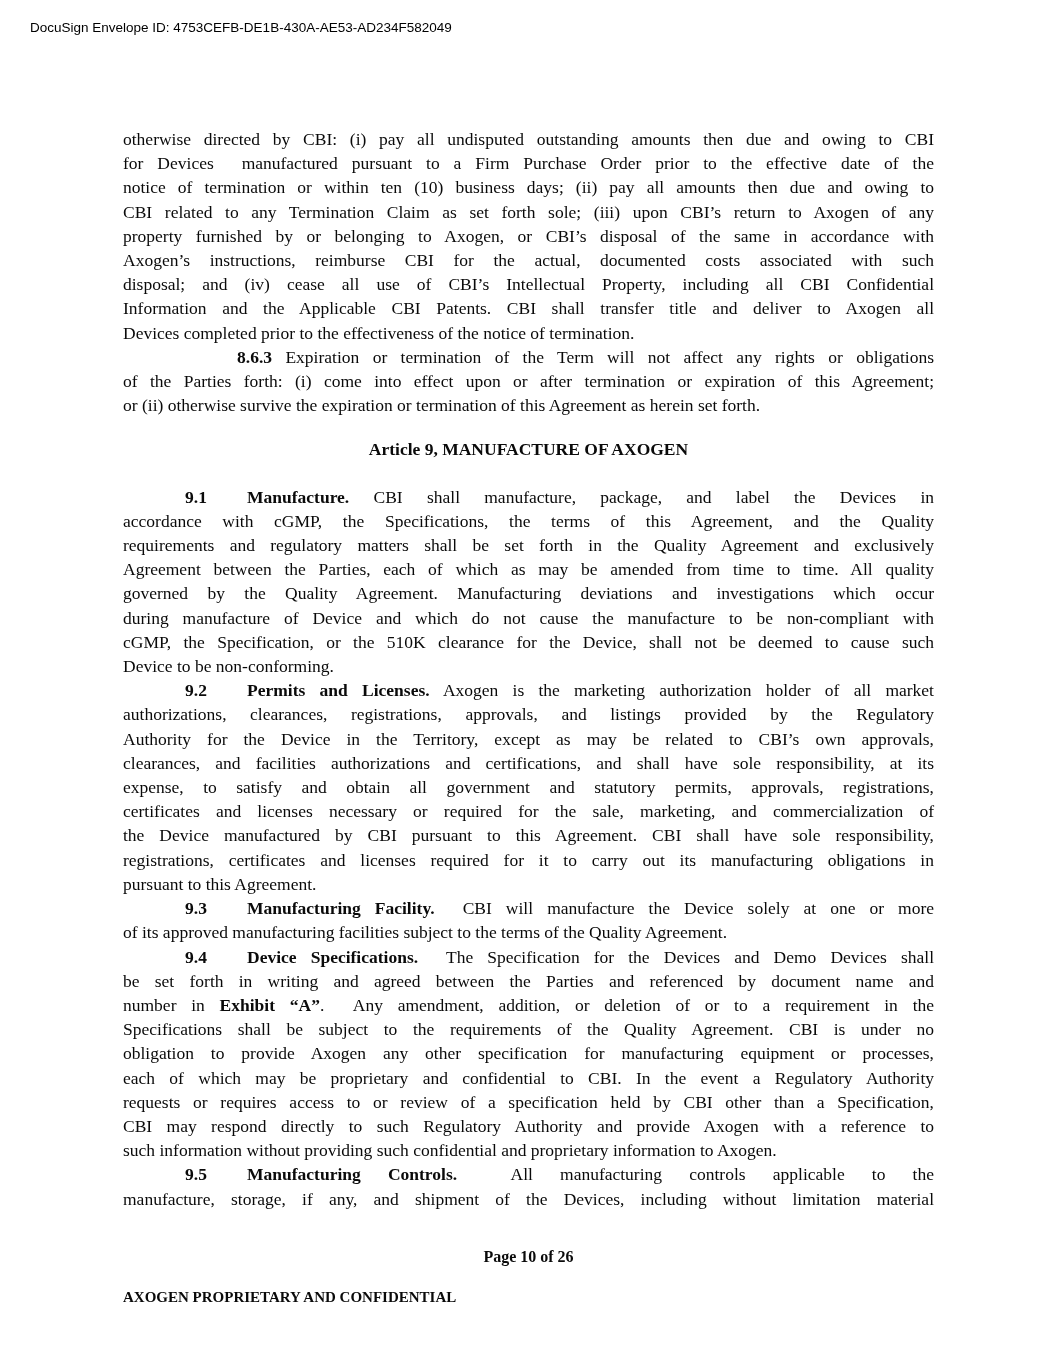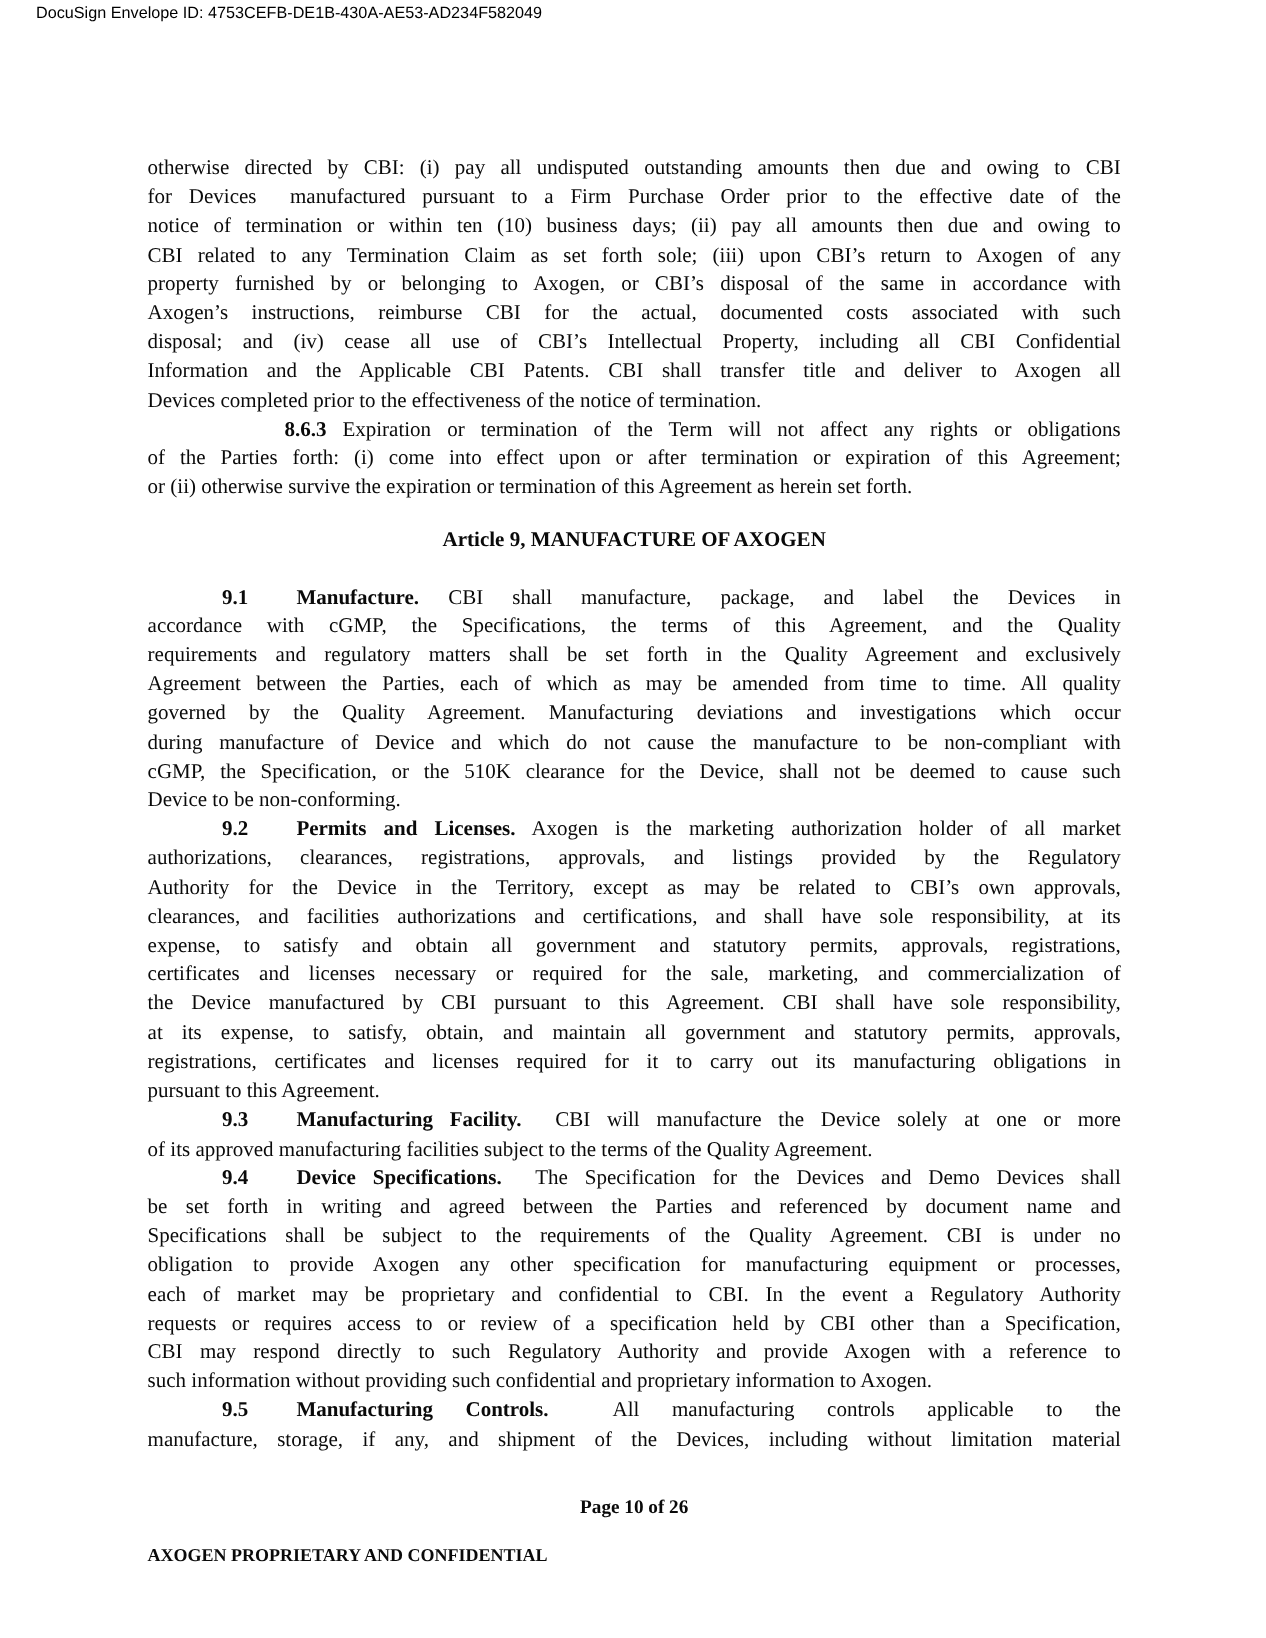--- a/index.html
+++ b/index.html
@@ -12,21 +12,21 @@
     width: 1055px;
     height: 1365px;
     background: #ffffff;
     overflow: hidden;
     color: #0a0a0a;
     font-family: "Liberation Serif", "DejaVu Serif", serif;
   }
   .docusign-header {
     position: absolute;
     left: 30px;
-    top: 3px;
+    top: 20px;
     font-family: "Liberation Sans", "DejaVu Sans", sans-serif;
     font-size: 13.5px;
     color: #000000;
     white-space: nowrap;
     text-align: right;
   }
   .body-col {
     position: absolute;
     left: 123px;
     top: 127px;
@@ -105,34 +105,34 @@
         <div class="line last"><span>Device to be non-conforming.</span></div>
       </div>
       <div class="para">
         <div class="line"><span class="tab" style="width: 62px;"></span><b style="display: inline-block; width: 62px;">9.2</b><b>Permits and Licenses.</b><span> Axogen is the marketing authorization holder of all market</span></div>
         <div class="line"><span>authorizations, clearances, registrations, approvals, and listings provided by the Regulatory</span></div>
         <div class="line"><span>Authority for the Device in the Territory, except as may be related to CBI’s own approvals,</span></div>
         <div class="line"><span>clearances, and facilities authorizations and certifications, and shall have sole responsibility, at its</span></div>
         <div class="line"><span>expense, to satisfy and obtain all government and statutory permits, approvals, registrations,</span></div>
         <div class="line"><span>certificates and licenses necessary or required for the sale, marketing, and commercialization of</span></div>
         <div class="line"><span>the Device manufactured by CBI pursuant to this Agreement. CBI shall have sole responsibility,</span></div>
-        <div class="line"><span>at its expense, to satisfy, obtain, and maintain all government and statutory permits, approvals,</span></div>
         <div class="line"><span>registrations, certificates and licenses required for it to carry out its manufacturing obligations in</span></div>
         <div class="line last"><span>pursuant to this Agreement.</span></div>
       </div>
       <div class="para">
         <div class="line"><span class="tab" style="width: 62px;"></span><b style="display: inline-block; width: 62px;">9.3</b><b>Manufacturing Facility.</b><span>&nbsp; CBI will manufacture the Device solely at one or more</span></div>
         <div class="line last"><span>of its approved manufacturing facilities subject to the terms of the Quality Agreement.</span></div>
       </div>
       <div class="para">
         <div class="line"><span class="tab" style="width: 62px;"></span><b style="display: inline-block; width: 62px;">9.4</b><b>Device Specifications.</b><span>&nbsp; The Specification for the Devices and Demo Devices shall</span></div>
         <div class="line"><span>be set forth in writing and agreed between the Parties and referenced by document name and</span></div>
+        <div class="line"><span>number in </span><b>Exhibit “A”</b><span>.&nbsp; Any amendment, addition, or deletion of or to a requirement in the</span></div>
         <div class="line"><span>Specifications shall be subject to the requirements of the Quality Agreement. CBI is under no</span></div>
         <div class="line"><span>obligation to provide Axogen any other specification for manufacturing equipment or processes,</span></div>
-        <div class="line"><span>each of market may be proprietary and confidential to CBI. In the event a Regulatory Authority</span></div>
+        <div class="line"><span>each of which may be proprietary and confidential to CBI. In the event a Regulatory Authority</span></div>
         <div class="line"><span>requests or requires access to or review of a specification held by CBI other than a Specification,</span></div>
         <div class="line"><span>CBI may respond directly to such Regulatory Authority and provide Axogen with a reference to</span></div>
         <div class="line last"><span>such information without providing such confidential and proprietary information to Axogen.</span></div>
       </div>
       <div class="para">
         <div class="line"><span class="tab" style="width: 62px;"></span><b style="display: inline-block; width: 62px;">9.5</b><b>Manufacturing Controls.</b><span>&nbsp; All manufacturing controls applicable to the</span></div>
         <div class="line"><span>manufacture, storage, if any, and shipment of the Devices, including without limitation material</span></div>
       </div>
     </div>
 

